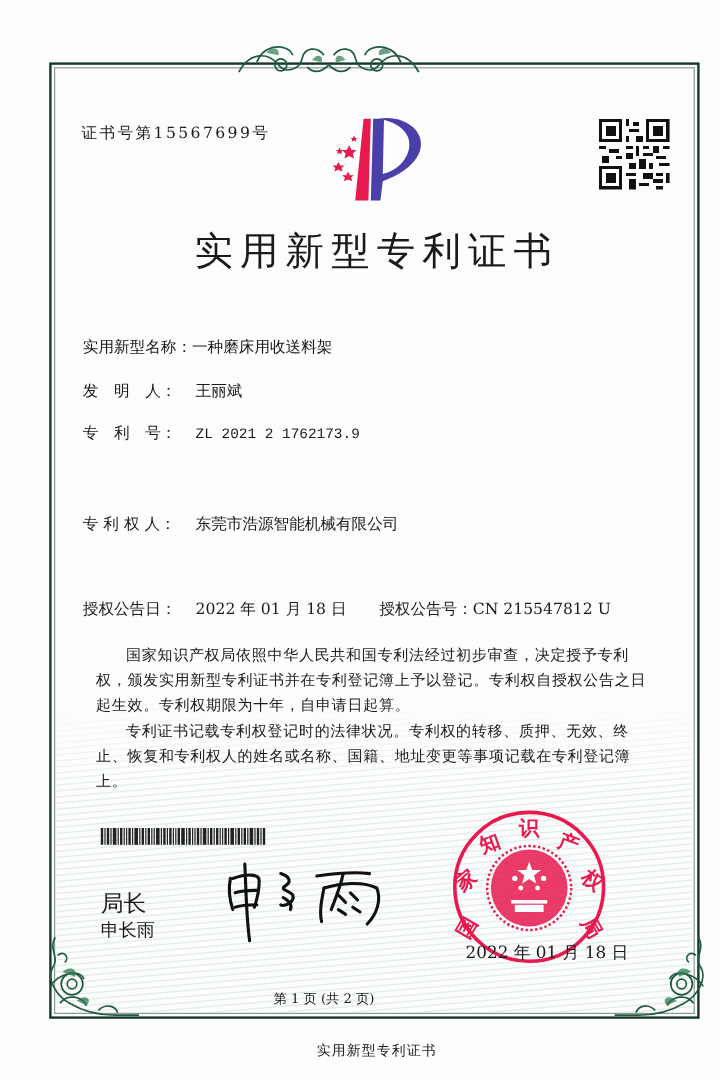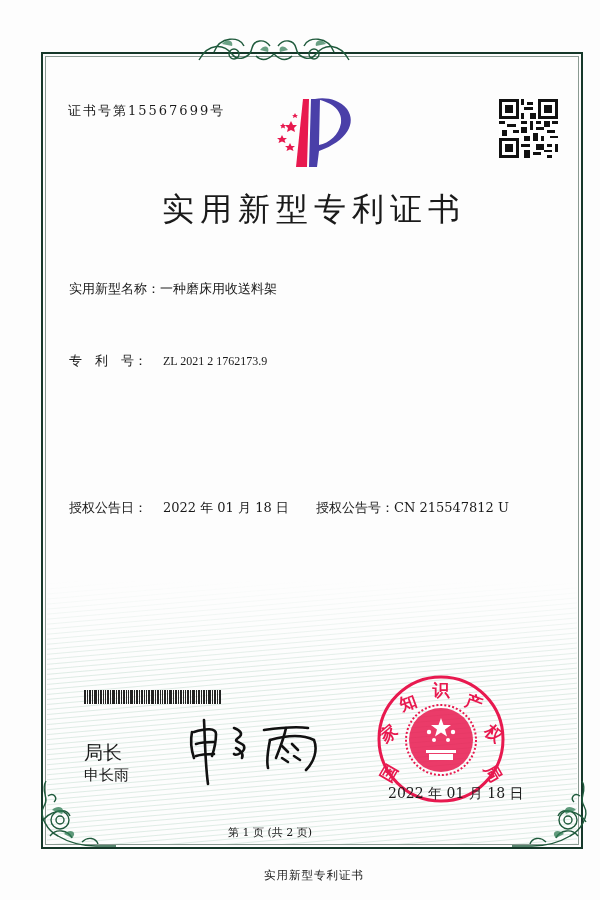--- a/index.html
+++ b/index.html
@@ -121,30 +121,40 @@
         <path d="M2 2h3v3H2z M16 2h3v3h-3z M2 16h3v3H2z"></path>
       <path d="M8 0h1v2H8z M10 1h2v1h-2z M9 3h3v1H9z M8 5h1v2H8z M11 5h2v2h-2z M8 8h2v1H8z M11 8h1v3h-1z M13 8h2v1h-2z M16 8h2v2h-2z M19 8h2v1h-2z M0 8h2v1H0z M3 9h3v1H3z M1 11h2v2H1z M5 11h2v1H5z M8 10h2v2H8z M13 10h3v1h-3z M17 11h3v1h-3z M9 13h2v2H9z M12 12h2v3h-2z M15 13h1v2h-1z M18 13h3v1h-3z M8 16h3v1H8z M13 16h3v2h-3z M17 16h2v1h-2z M20 16h1v3h-1z M9 18h2v3H9z M12 19h3v1h-3z M16 18h3v1h-3z M17 20h2v1h-2z"></path>
     </g>
   </svg>
 
   <div class="abs title">实用新型专利证书</div>
 
   <div class="abs field" style="left:55px;top:280px">
     <span class="lbl">实用新型名称：</span><span>一种磨床用收送料架</span>
   </div>
+  <div class="abs field" style="left:55px;top:317px">
+    <span class="lbl" style="width:94px;letter-spacing:0">发　明　人：</span><span>王丽斌</span>
+  </div>
   <div class="abs field" style="left:55px;top:352px">
-    <span class="lbl" style="width:94px">专　利　号：</span><span style="font-family:Liberation Serif, serif;font-size:12px">ZL 2021 2 1762173.9</span>
+    <span class="lbl" style="width:94px">专　利　号：</span><span style="font-family:Liberation Mono, monospace;font-size:12px">ZL 2021 2 1762173.9</span>
+  </div>
+  <div class="abs field" style="left:55px;top:428px">
+    <span class="lbl" style="width:94px">专 利 权 人：</span><span>东莞市浩源智能机械有限公司</span>
   </div>
   <div class="abs field" style="left:55px;top:499px">
     <span class="lbl" style="width:94px">授权公告日：</span><span>2022 年 01 月 18 日</span>
   </div>
   <div class="abs field" style="left:302px;top:499px">
     <span class="lbl">授权公告号：</span><span>CN 215547812 U</span>
   </div>
 
+  <div class="abs body-text">
+    <p>国家知识产权局依照中华人民共和国专利法经过初步审查，决定授予专利权，颁发实用新型专利证书并在专利登记簿上予以登记。专利权自授权公告之日起生效。专利权期限为十年，自申请日起算。</p>
+    <p>专利证书记载专利权登记时的法律状况。专利权的转移、质押、无效、终止、恢复和专利权人的姓名或名称、国籍、地址变更等事项记载在专利登记簿上。</p>
+  </div>
 
   <div class="abs barcode">
     <span style="width:2px"></span>
       <span style="width:1px"></span>
       <span style="width:2px"></span>
       <span style="width:1px"></span>
       <span style="width:3px"></span>
       <span style="width:1px"></span>
       <span style="width:2px"></span>
       <span style="width:1px"></span>

